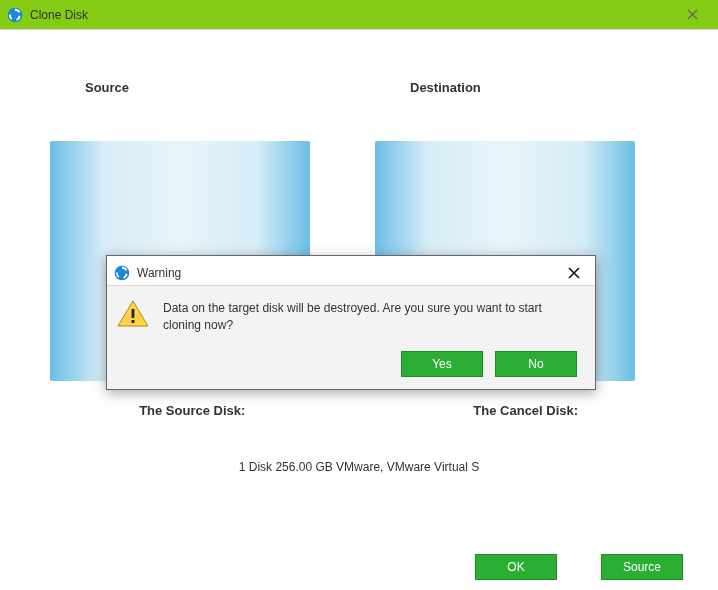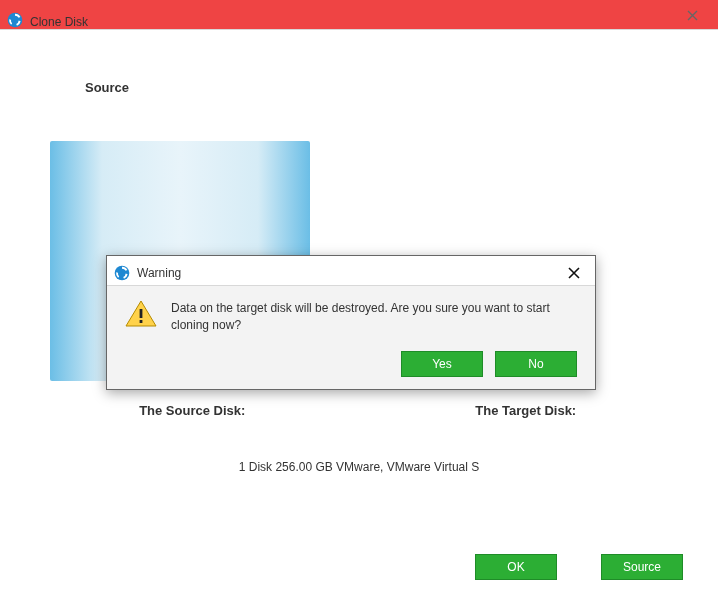--- a/index.html
+++ b/index.html
@@ -8,24 +8,24 @@
       font-size: 12px;
       background: #fff;
       width: 718px;
       height: 590px;
       position: relative;
       overflow: hidden;
     }
     .titlebar {
       height: 30px;
       display: flex;
-      align-items: flex-end;
+      align-items: center;
       padding: 0 6px;
       border-bottom: 1px solid #d8d8d8;
-      background: #ef4444;
+      background: #84cc16;
     }
     .titlebar-icon {
       width: 18px; height: 18px;
       margin-right: 6px;
       display: flex; align-items:center; justify-content:center;
     }
     .titlebar-title {
       color: #333;
       font-size: 12px;
       flex: 1;
@@ -106,21 +106,21 @@
       font-size:12px;
       color:#333;
       flex:1;
     }
     .dlg-close {
       width: 34px; height:26px;
       display:flex; align-items:center; justify-content:center;
       color:#222; cursor:pointer;
     }
     .dlg-body {
-      padding: 14px 18px 12px 18px;
+      padding: 14px 18px 12px 10px;
     }
     .dlg-row { display:flex; gap:14px; align-items:flex-start; }
     .warn-icon {
       width:32px; height:28px;
     }
     .dlg-text {
       font-size:12px; color:#333; line-height:1.45; flex:1;
     }
     .dlg-buttons {
       display:flex; justify-content:flex-end; gap:12px;
@@ -147,25 +147,29 @@
       </svg>
   </span>
 </div>
 
 <div class="content">
   <div class="columns">
     <div class="col">
       <div class="col-label">Source</div>
       <div class="disk-box"></div>
     </div>
+    <div class="col">
+      <div class="col-label">Destination</div>
+      <div class="disk-box"></div>
+    </div>
   </div>
 
   <div class="subheads">
     <div class="sh">The Source Disk:</div>
-    <div class="sh">The Target Disk:</div>
+    <div class="sh">The Cancel Disk:</div>
   </div>
 
   <div class="descs">
     <div class="dd">1 Disk 256.00 GB VMware,  VMware Virtual S</div>
   </div>
 
   <div class="footer">
     <div class="btn">OK</div>
     <div class="btn">Source</div>
   </div>

